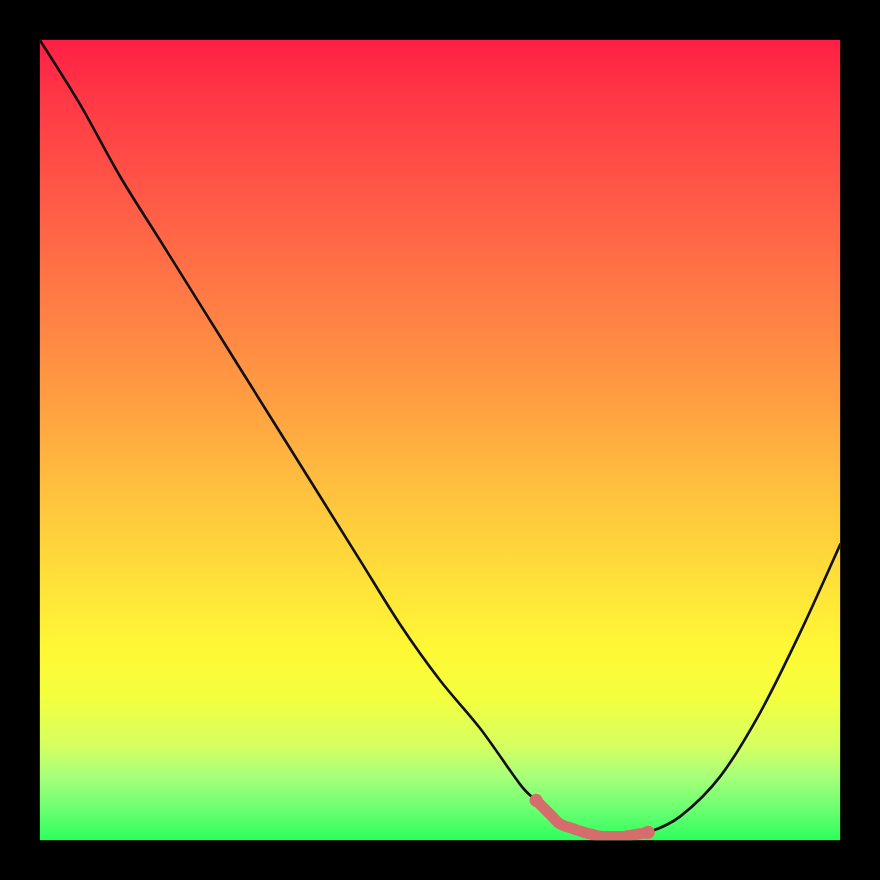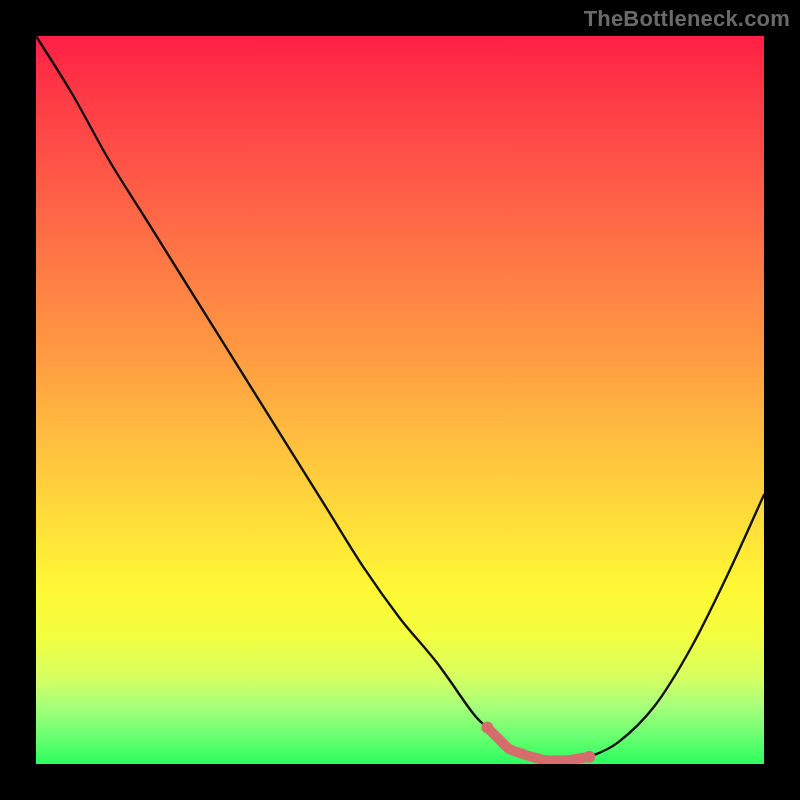--- a/index.html
+++ b/index.html
@@ -67,21 +67,20 @@
     stroke-linejoin: round;
   }
   .highlight-dot {
     fill: #d66d6d;
   }
 </style>
 </head>
 <body>
 
 <div class="container">
-  <div class="watermark">TheBottleneck.com</div>
   <div class="plot-area">
     <div class="gradient"></div>
     <svg class="curve-svg" viewBox="0 0 728 728">
       <path id="curvePath" class="curve-path" d="M 0 0 C 6.066666666666666 9.706666666666669, 24.266666666666666 37.613333333333344, 36.4 58.24000000000001 C 48.53333333333333 78.86666666666667, 60.666666666666664 103.13333333333333, 72.8 123.75999999999999 C 84.93333333333334 144.38666666666666, 97.06666666666666 162.58666666666667, 109.2 182 C 121.33333333333334 201.41333333333333, 133.46666666666667 220.82666666666663, 145.6 240.23999999999995 C 157.73333333333332 259.6533333333333, 169.86666666666667 279.06666666666666, 182 298.48 C 194.13333333333333 317.8933333333334, 206.26666666666668 337.3066666666666, 218.4 356.71999999999997 C 230.53333333333333 376.1333333333333, 242.66666666666666 395.5466666666666, 254.79999999999998 414.96 C 266.93333333333334 434.37333333333333, 279.06666666666666 453.7866666666667, 291.2 473.20000000000005 C 303.3333333333333 492.6133333333334, 315.4666666666667 513.24, 327.6 531.44 C 339.73333333333335 549.6400000000001, 351.8666666666667 566.6266666666667, 364 582.4 C 376.1333333333333 598.1733333333333, 388.2666666666667 610.3066666666666, 400.40000000000003 626.0799999999999 C 412.53333333333336 641.8533333333332, 428.3066666666667 666.1199999999999, 436.8 677.04 C 445.29333333333335 687.96, 445.29333333333335 685.5333333333333, 451.36 691.6 C 457.4266666666667 697.6666666666667, 465.91999999999996 708.5866666666667, 473.2 713.44 C 480.48 718.2933333333334, 488.97333333333336 718.9000000000001, 495.04 720.72 C 501.1066666666667 722.54, 503.5333333333333 723.7533333333333, 509.59999999999997 724.36 C 515.6666666666666 724.9666666666667, 524.16 724.9666666666667, 531.4399999999999 724.36 C 538.7199999999999 723.7533333333333, 544.7866666666666 723.7533333333333, 553.28 720.72 C 561.7733333333333 717.6866666666667, 571.48 714.6533333333333, 582.4 706.16 C 593.3199999999999 697.6666666666666, 606.6666666666666 685.5333333333333, 618.8 669.76 C 630.9333333333333 653.9866666666667, 643.0666666666667 633.36, 655.2 611.52 C 667.3333333333334 589.68, 679.4666666666667 564.2, 691.6 538.72 C 703.7333333333333 513.24, 721.9333333333334 471.9866666666667, 728 458.64"></path>
       <path id="highlightPath" class="highlight-path" d="M 451.36 691.6 C 452.20933333333335 692.4493333333334, 454.75733333333335 694.9973333333334, 456.456 696.696 C 458.1546666666667 698.3946666666667, 459.85333333333335 700.0933333333334, 461.552 701.792 C 463.2506666666667 703.4906666666667, 464.94933333333324 705.1893333333333, 466.6479999999999 706.8879999999999 C 468.3466666666666 708.5866666666666, 470.04533333333336 710.6897777777776, 471.744 711.9839999999999 C 473.4426666666667 713.2782222222222, 475.14133333333336 713.9253333333334, 476.84000000000003 714.6533333333333 C 478.5386666666667 715.3813333333333, 480.23733333333337 715.7857777777778, 481.93600000000004 716.352 C 483.6346666666667 716.9182222222222, 485.33333333333337 717.4844444444444, 487.03200000000004 718.0506666666666 C 488.7306666666667 718.6168888888889, 490.42933333333326 719.2134444444445, 492.12799999999993 719.7493333333333 C 493.8266666666666 720.2852222222222, 495.52533333333326 720.8008888888888, 497.22399999999993 721.266 C 498.9226666666666 721.7311111111111, 500.62133333333327 722.1153333333333, 502.31999999999994 722.54 C 504.0186666666666 722.9646666666666, 505.7173333333334 723.5106666666666, 507.41600000000005 723.814 C 509.1146666666667 724.1173333333334, 510.8133333333334 724.269, 512.5120000000001 724.36 C 514.2106666666667 724.451, 515.9093333333333 724.36, 517.608 724.36 C 519.3066666666666 724.36, 521.0053333333333 724.36, 522.704 724.36 C 524.4026666666666 724.36, 526.1013333333333 724.4004444444445, 527.8 724.36 C 529.4986666666666 724.3195555555556, 531.1973333333333 724.2993333333334, 532.896 724.1173333333334 C 534.5946666666666 723.9353333333333, 536.2933333333334 723.5511111111111, 537.9920000000001 723.268 C 539.6906666666667 722.9848888888889, 541.3893333333333 722.7017777777778, 543.088 722.4186666666667 C 544.7866666666666 722.1355555555556, 546.4853333333333 721.8524444444445, 548.184 721.5693333333334 C 549.8826666666666 721.2862222222222, 552.4306666666666 720.8615555555556, 553.28 720.72"></path>
       <circle id="hlDotStart" class="highlight-dot" r="6" cx="451.36" cy="691.6"></circle>
       <circle id="hlDotEnd" class="highlight-dot" r="6" cx="553.28" cy="720.72"></circle>
     </svg>
   </div>
 </div>

